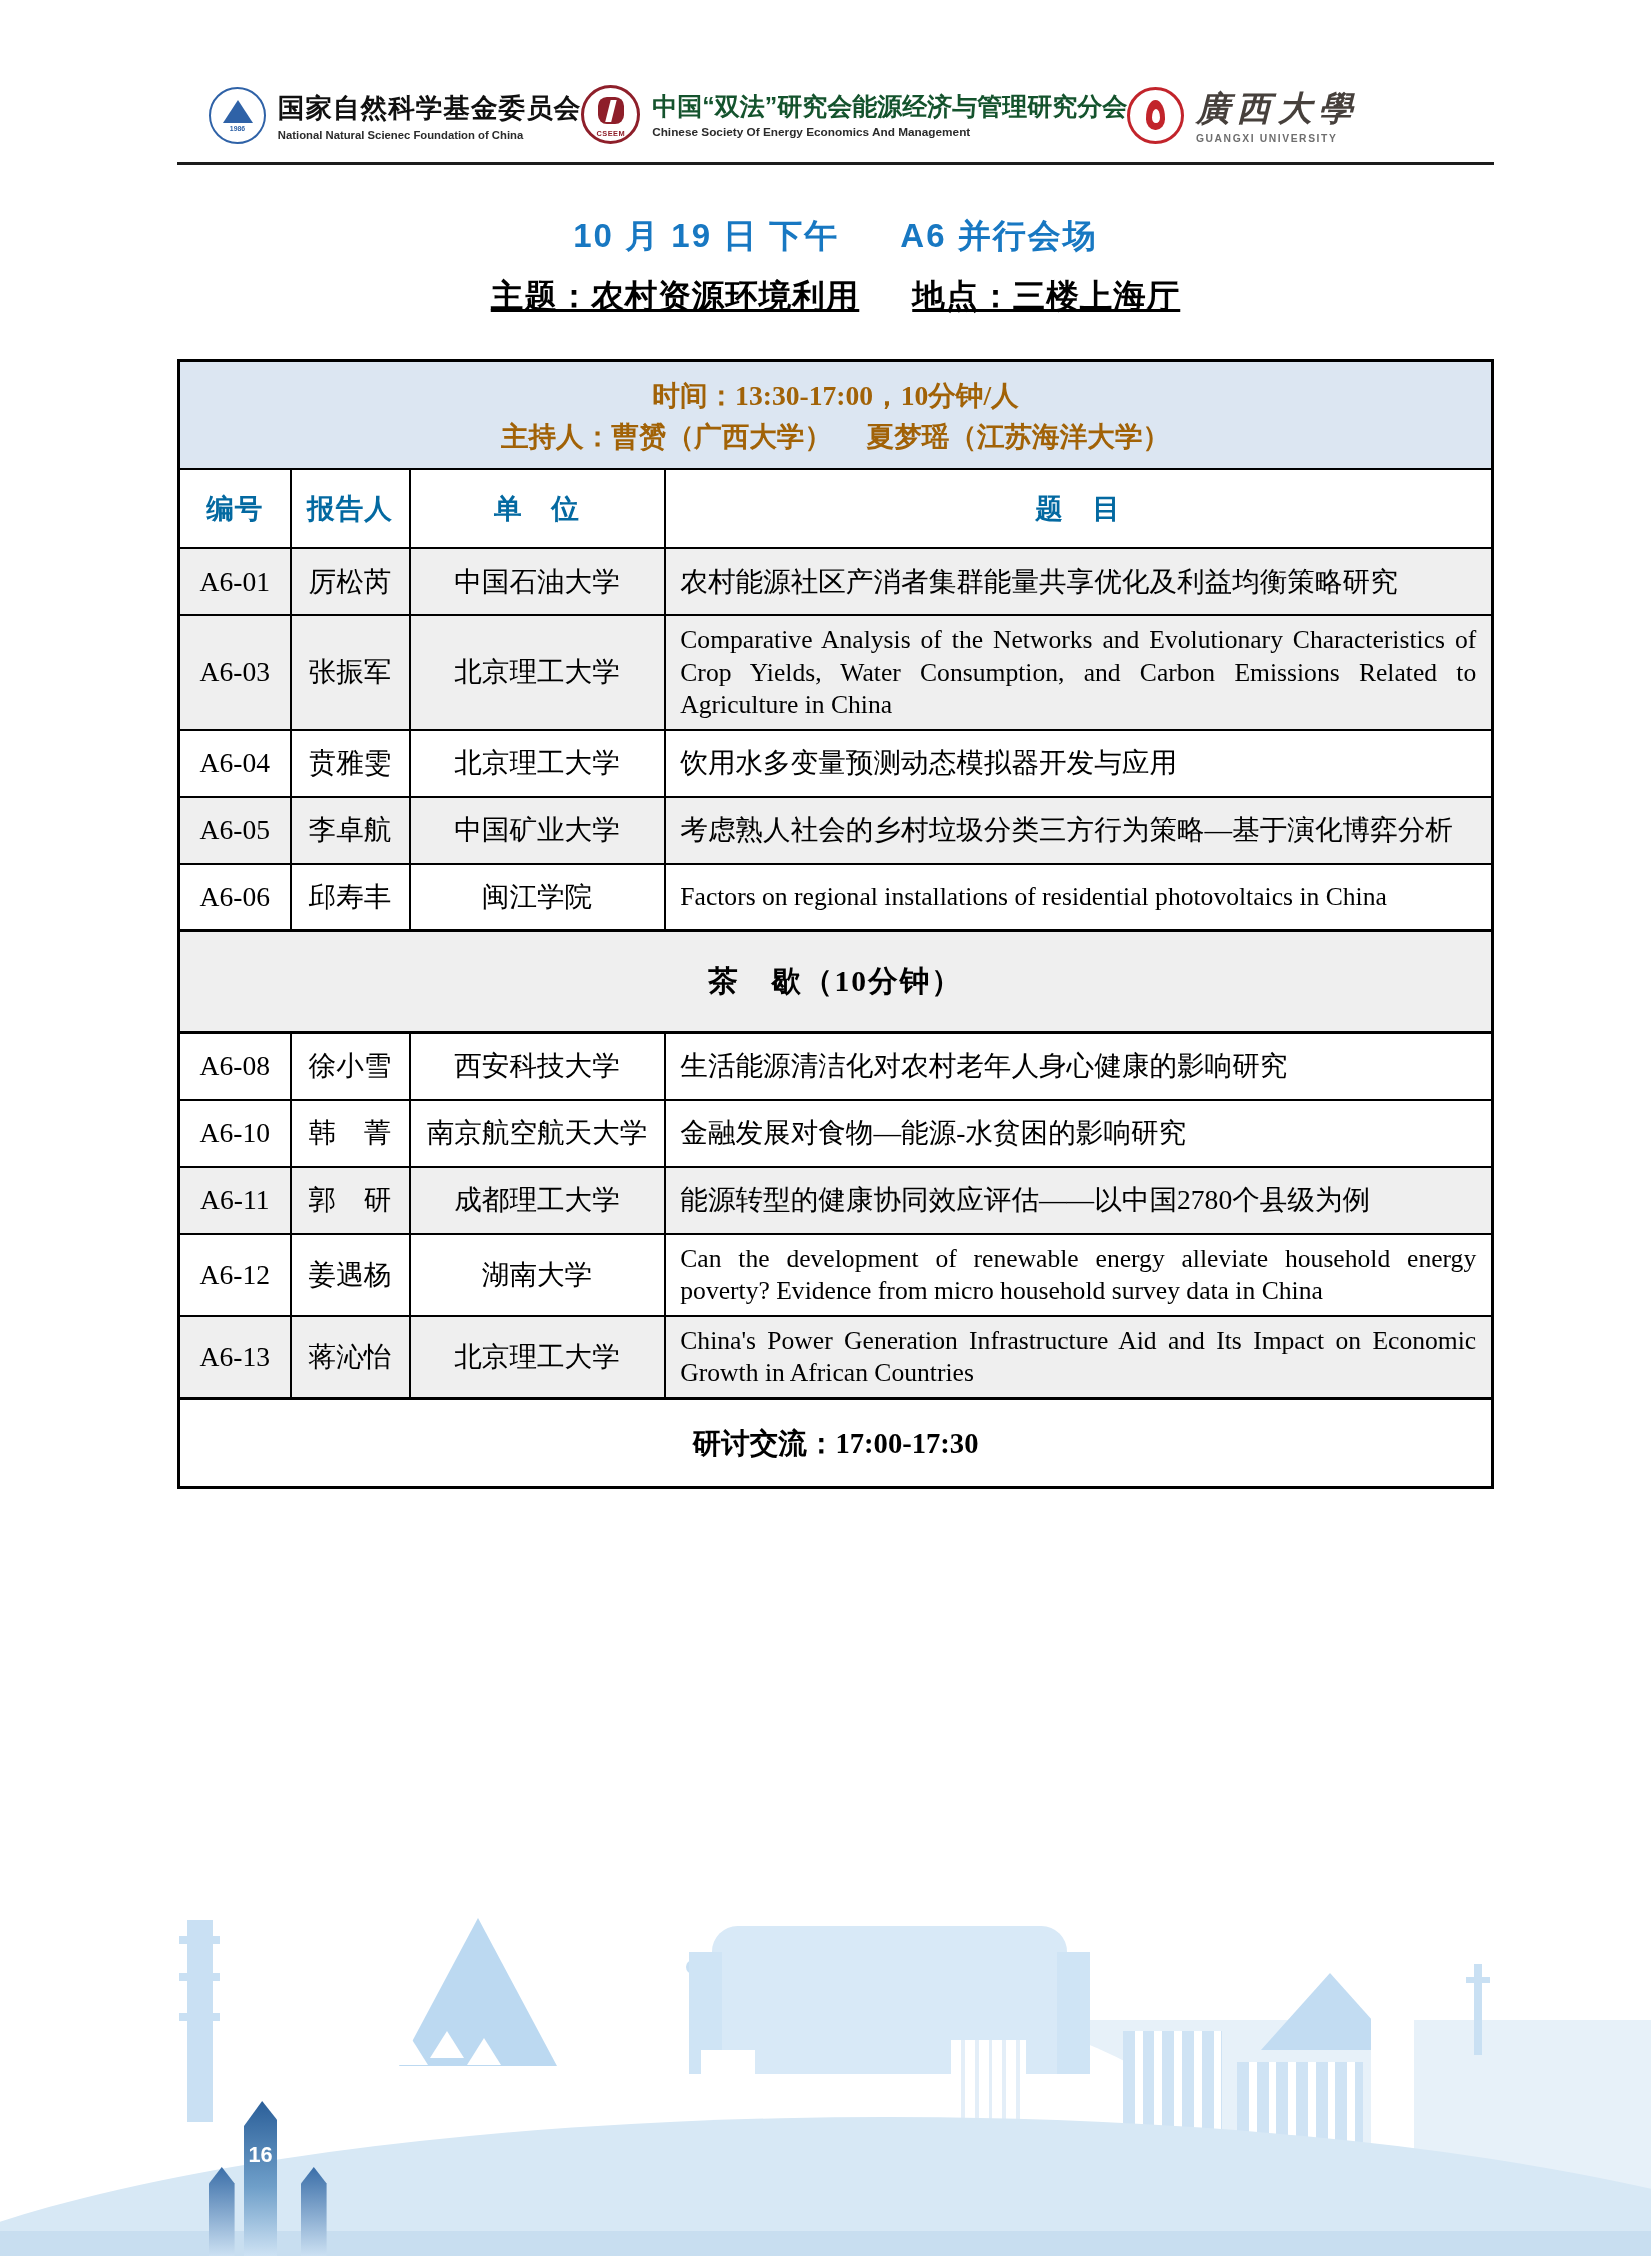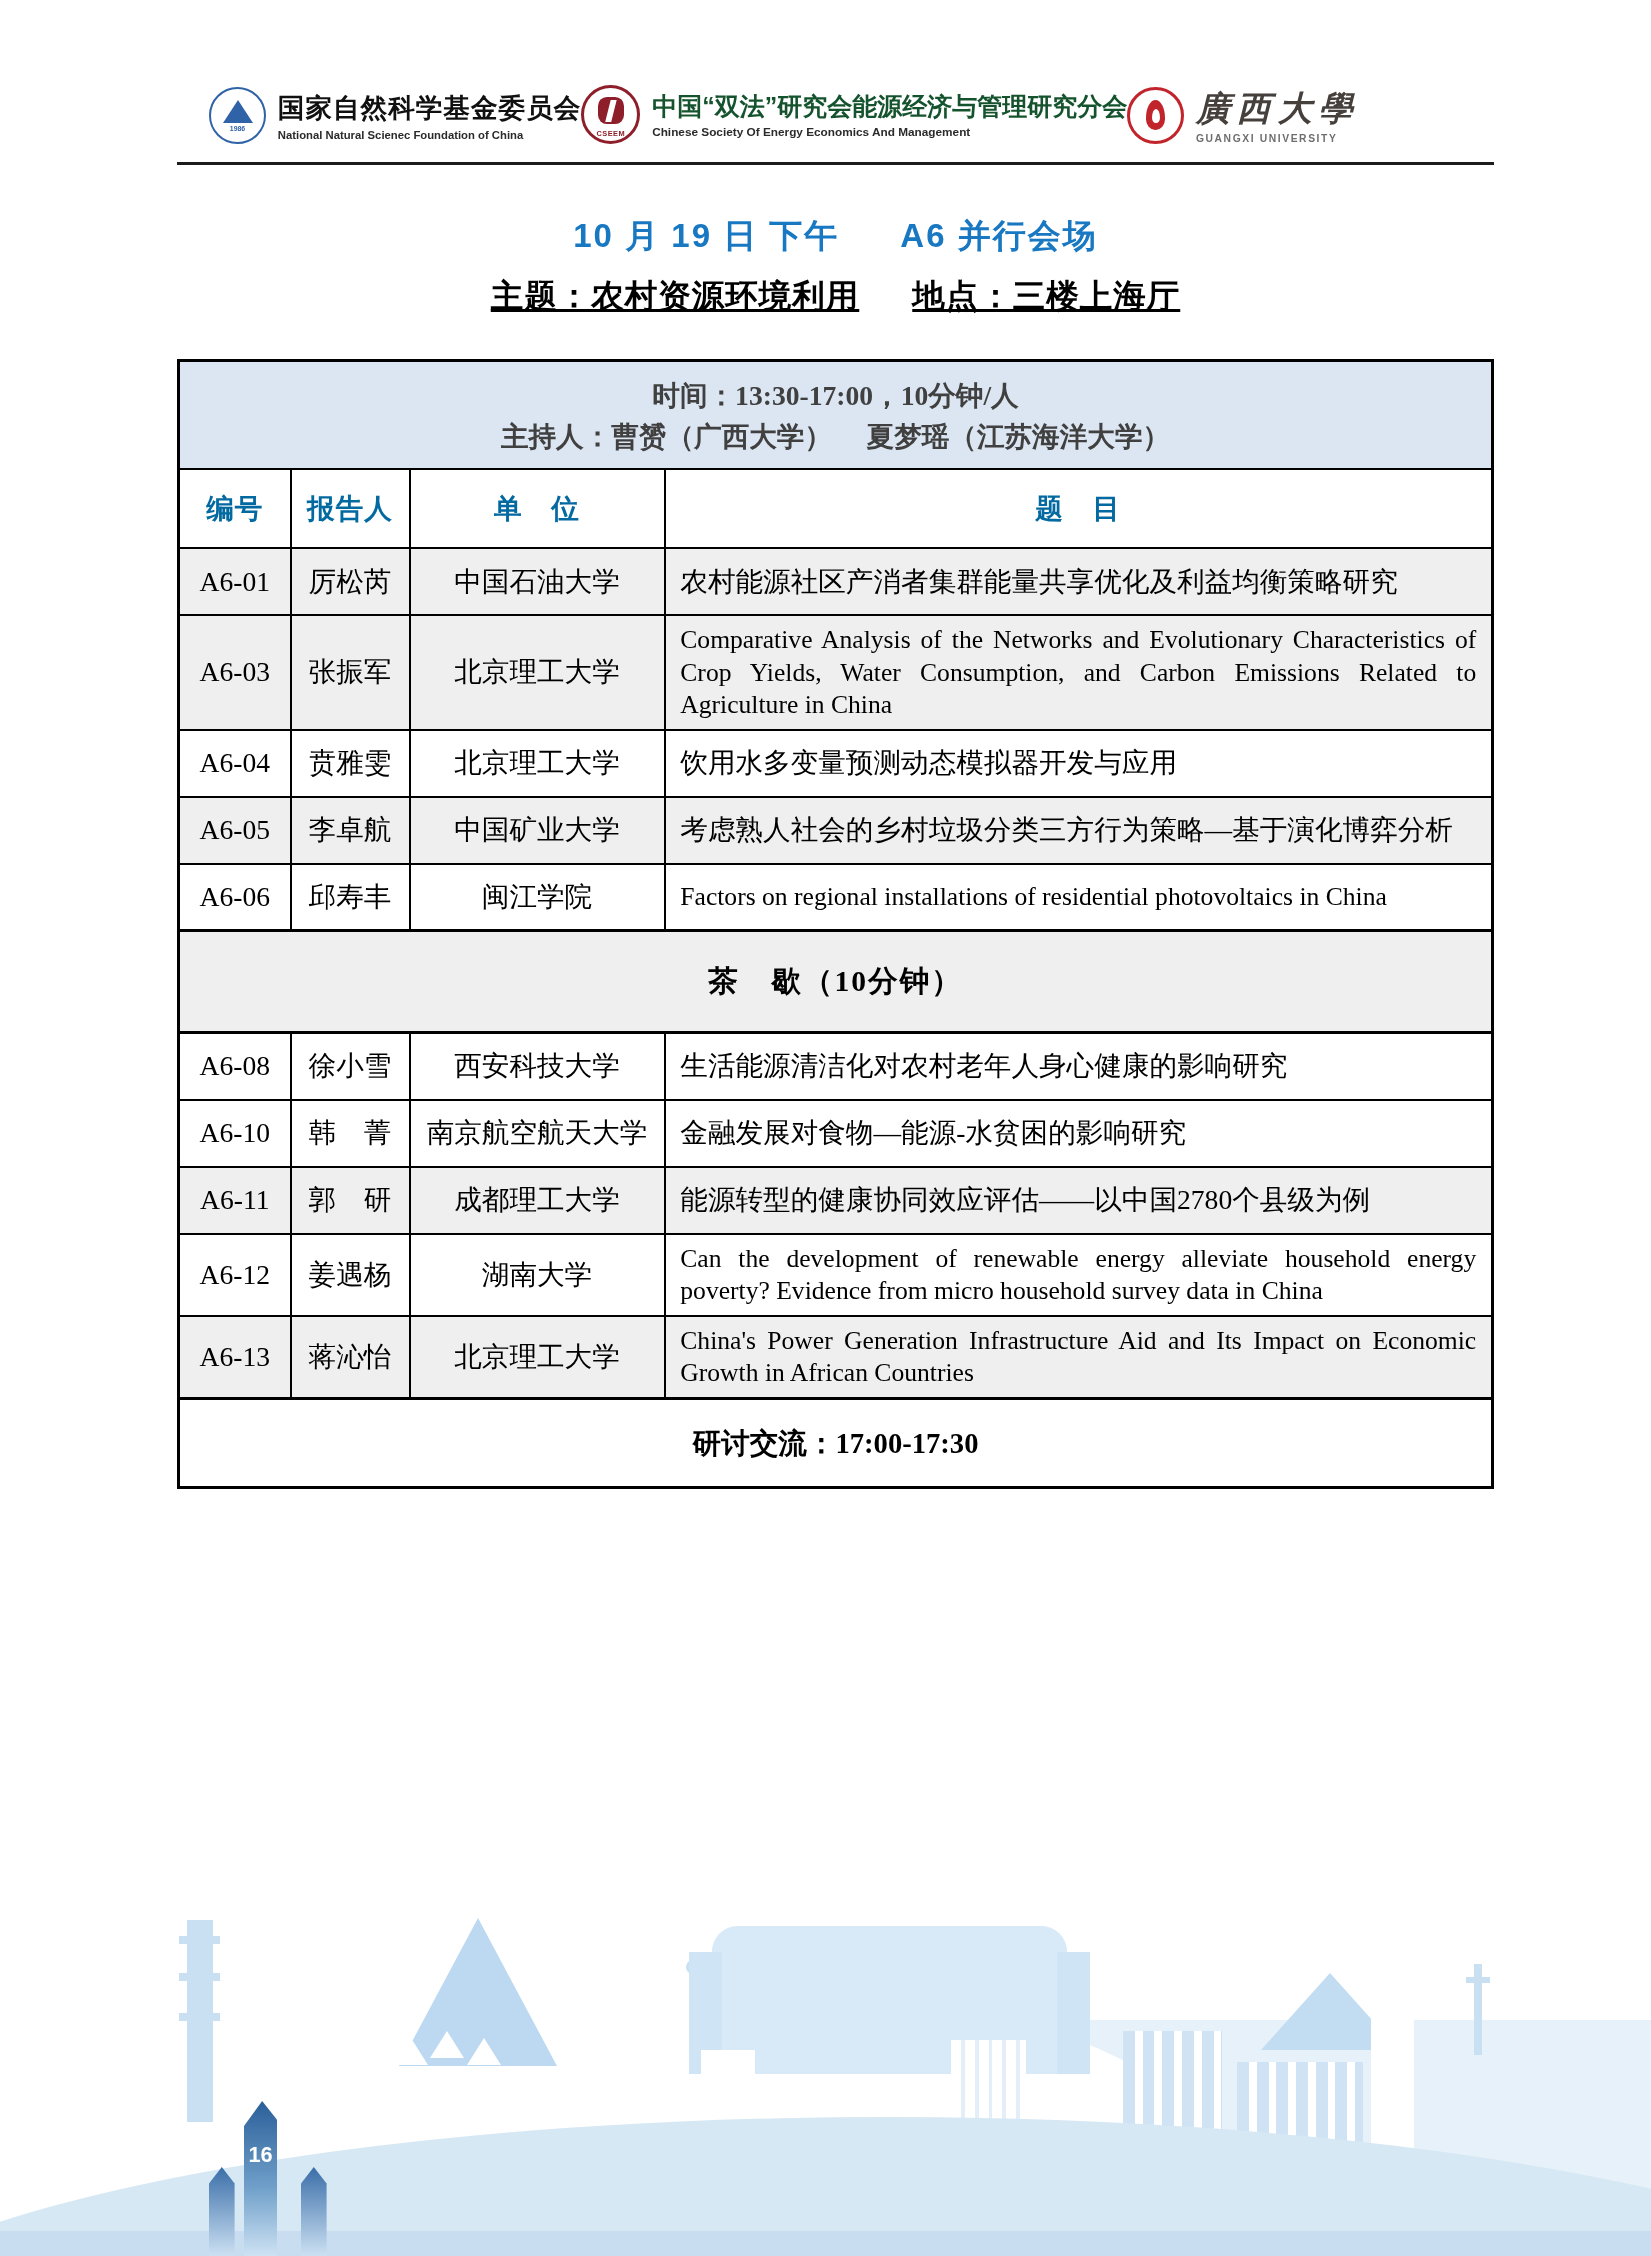--- a/index.html
+++ b/index.html
@@ -32,21 +32,21 @@
   
   .title1 { position:absolute; top:214px; left:177px; width:1317px; text-align:center; font-size:33px; font-weight:bold; color:#1878c2; letter-spacing:2px; z-index:3; white-space:nowrap; }
   .gap1 { display:inline-block; width:61px; }
   .title2 { position:absolute; top:275px; left:177px; width:1317px; text-align:center; font-size:32.5px; font-weight:bold; color:#000; letter-spacing:1px; z-index:3; white-space:nowrap;text-decoration:underline; }
   .gap2 { display:inline-block; width:53px; }
 
   
   .table-wrap { position:absolute; top:359px; left:177px; width:1317px; z-index:2; }
   table.schedule { width:100%; border-collapse:collapse; table-layout:fixed; border:3px solid #000; border-bottom-width:3.9px; background:transparent; }
   table.schedule td, table.schedule th { border:2px solid #000; }
-  .session-cell { background:#dce6f2; text-align:center; font-family:"Liberation Serif", serif; font-weight:bold; font-size:27.6px; color:#404040; padding:12.8px 7.9px 10.8px; line-height:1.5; }
+  .session-cell { background:#dce6f2; text-align:center; font-family:"Liberation Serif", serif; font-weight:bold; font-size:27.6px; color:#a16207; padding:12.8px 7.9px 10.8px; line-height:1.5; }
   th.colhead { background:#fff; font-family:"Liberation Sans", sans-serif; font-weight:bold; font-size:27.6px; color:#0369a1; height:79px; letter-spacing:1px; }
   tr.data { height:67px; }
   tr.data td { font-family:"Liberation Serif", serif; font-size:27.6px; color:#000; text-align:center; padding:7.9px 5.9px; line-height:1.32; background:#fff; vertical-align:middle; }
   tr.data.shaded td { background:#efefef; }
   tr.data td.c-title { text-align:justify; padding:7.9px 14.8px; }
   tr.data td.c-title.en { font-size:25.6px; line-height:1.26; }
   tr.break { height:102px; }
   tr.break td { background:#efefef; text-align:center; font-family:"Liberation Serif", serif; font-weight:bold; font-size:29.6px; letter-spacing:2px; border-top-width:3px; border-bottom-width:3px; }
   tr.closing { height:89px; }
   tr.closing td { background:transparent; text-align:center; font-family:"Liberation Serif", serif; font-weight:bold; font-size:28.6px; border-top-width:3px; }

